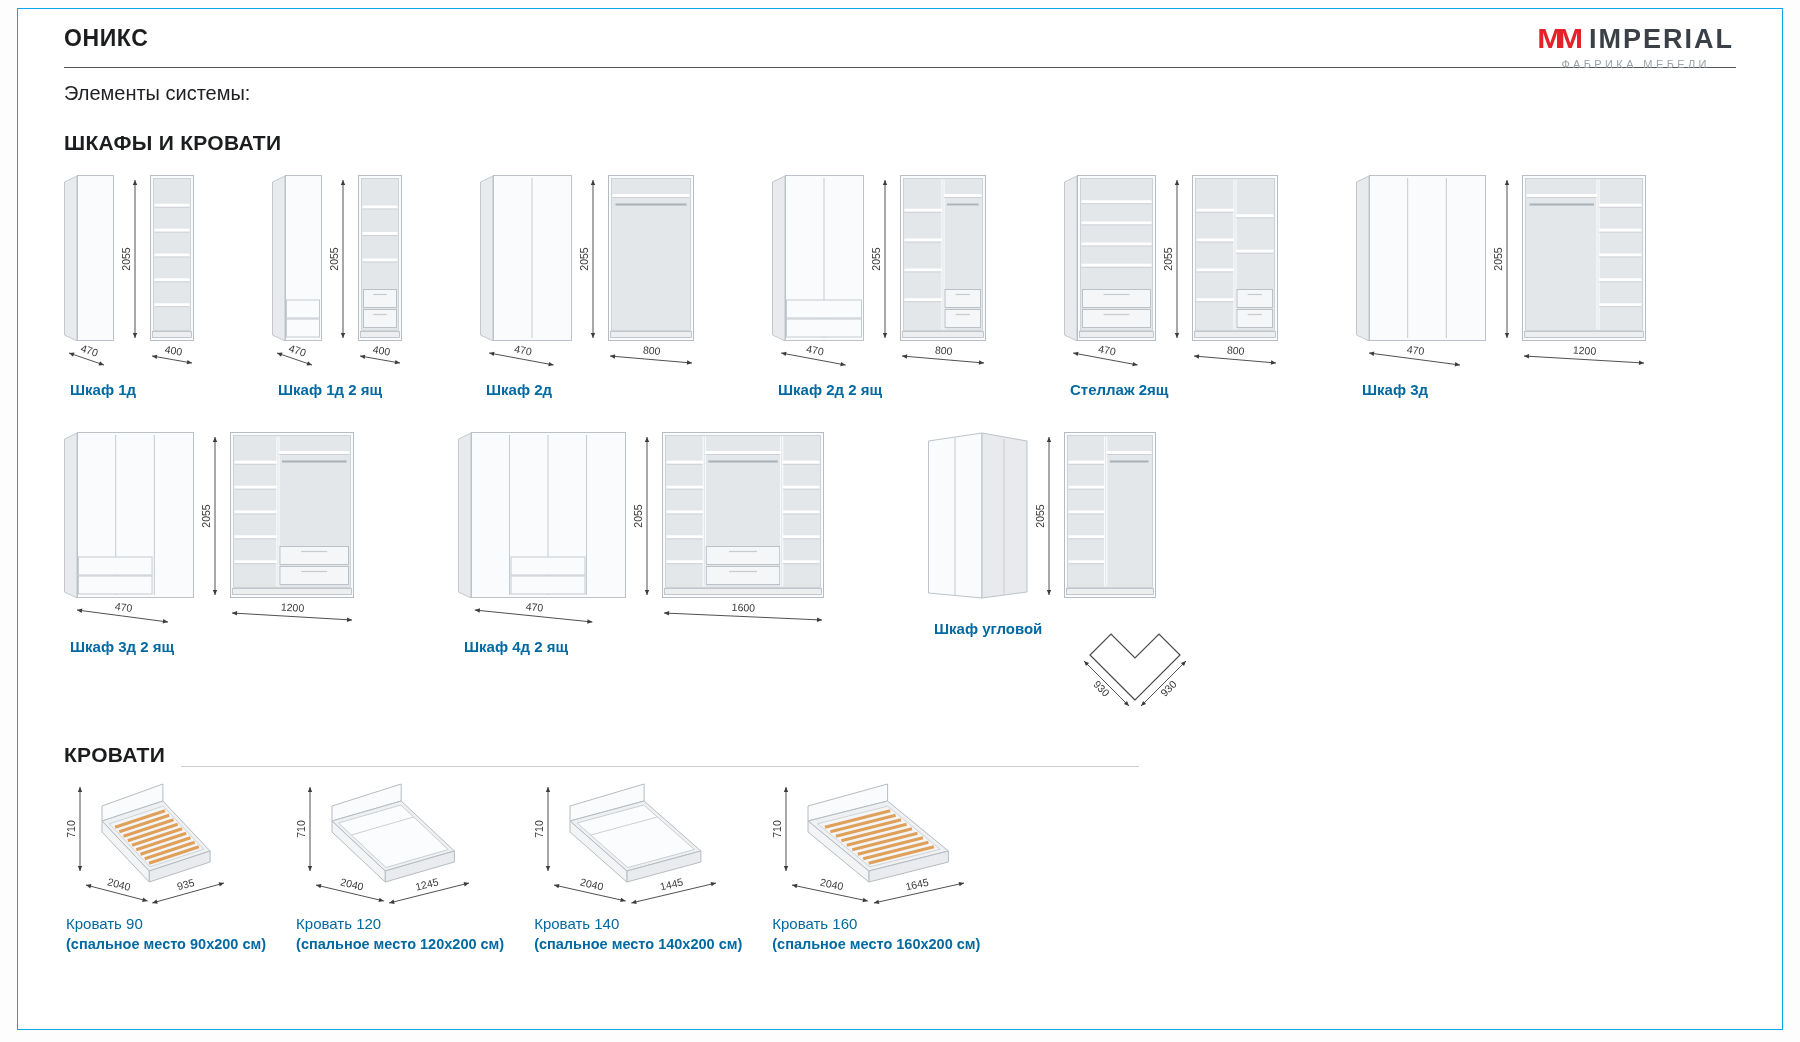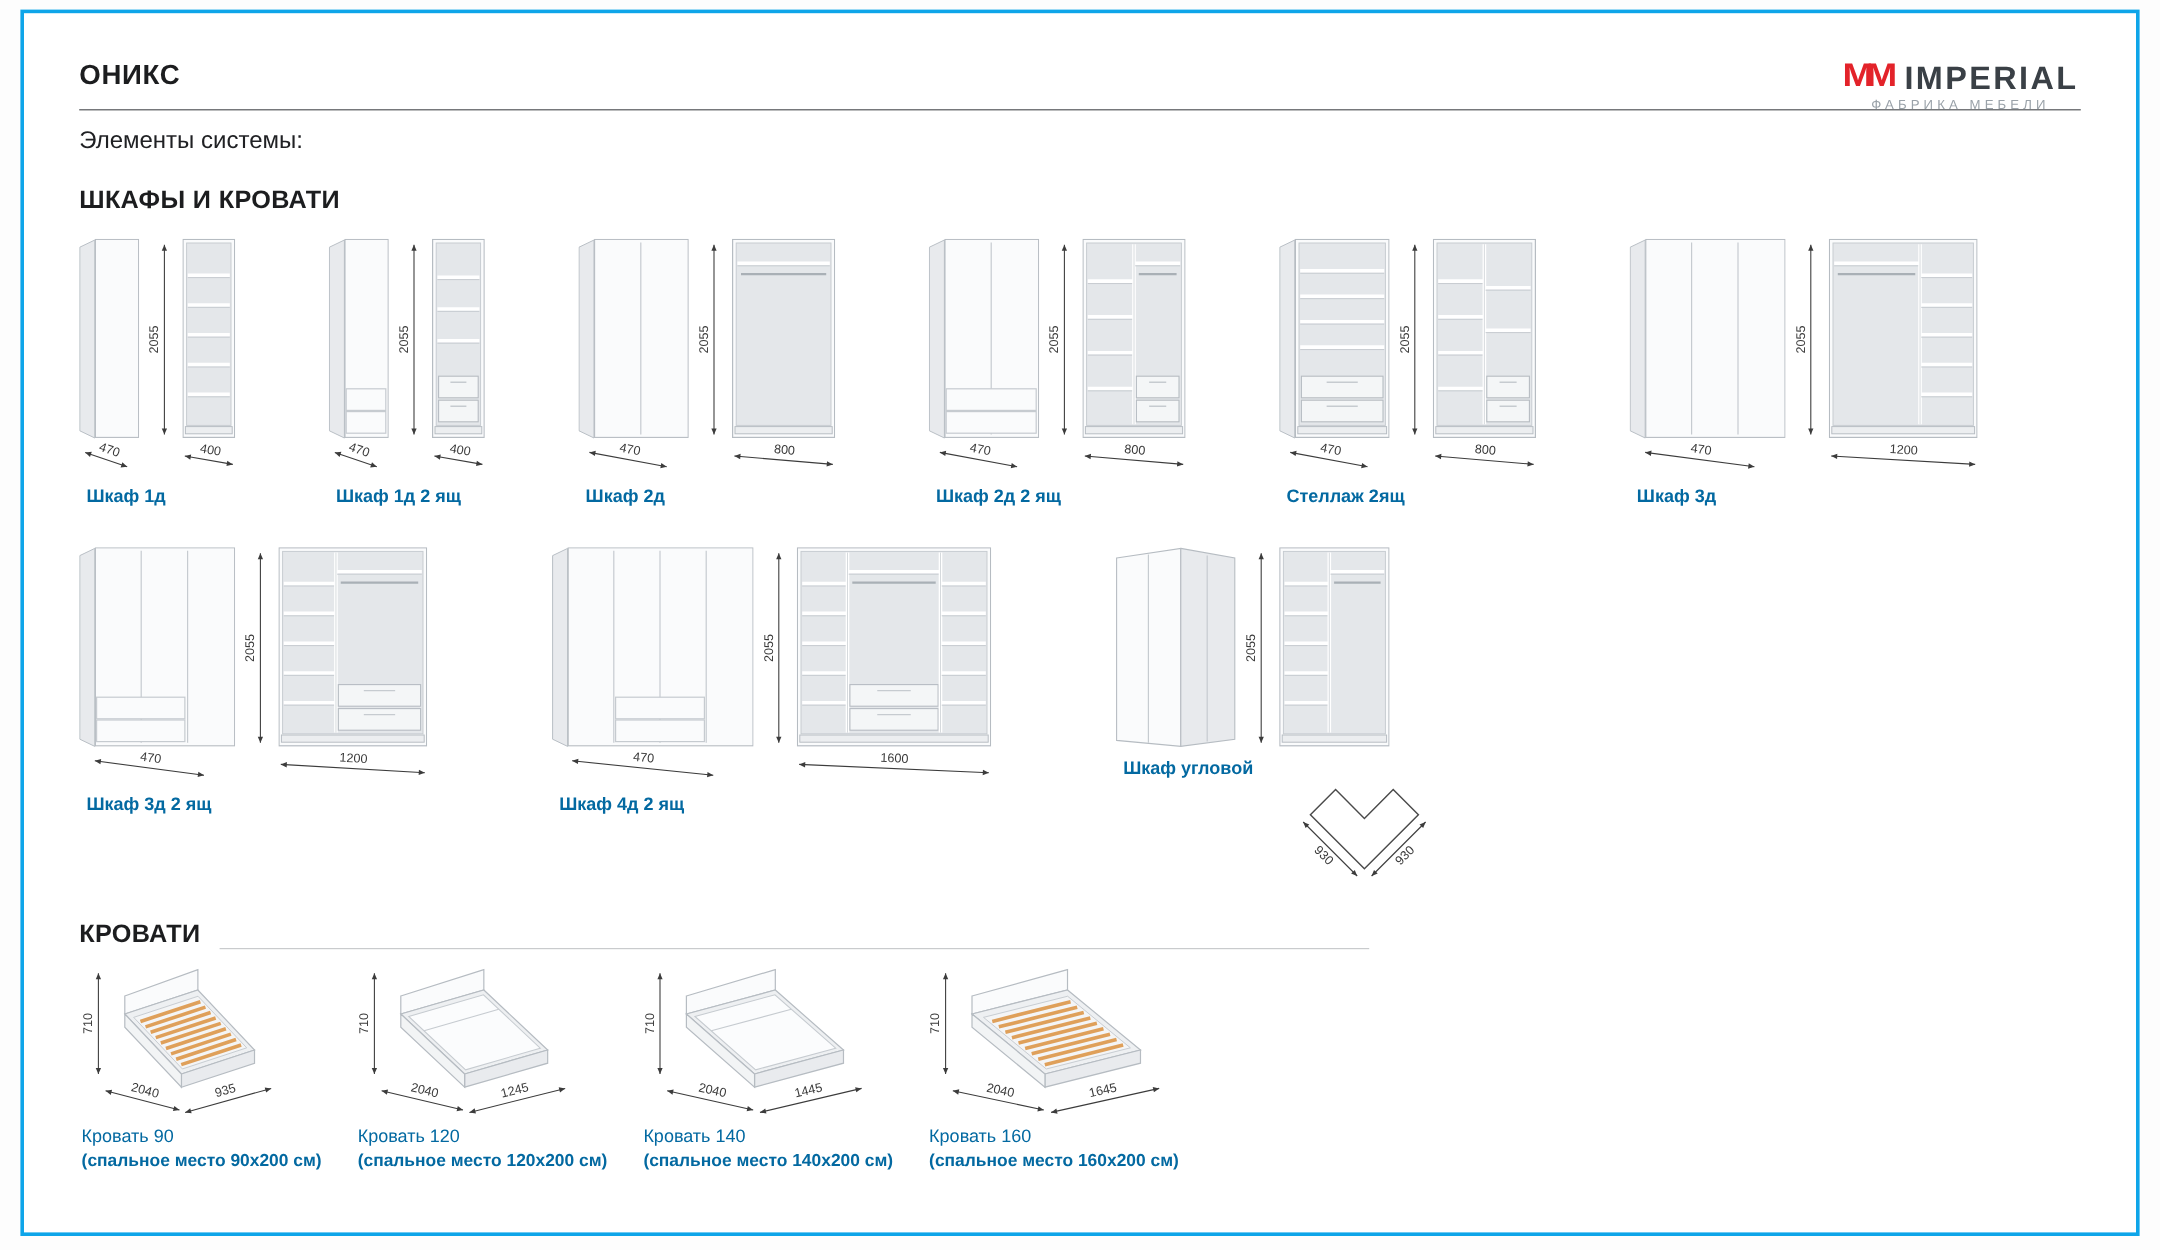--- a/index.html
+++ b/index.html
@@ -1,41 +1,41 @@
 <!DOCTYPE html>
 <html><head>
 <meta charset="utf-8">
 <style>
   *{box-sizing:border-box;margin:0;padding:0}
   html,body{width:1800px;height:1042px;background:#fdfdfd;font-family:"Liberation Sans",sans-serif;color:#1c1d1f;overflow:hidden}
-  .sheet{position:absolute;left:17px;top:8px;right:17px;bottom:12px;border:3px solid #0ea5e9;background:#fff;padding:38px 46px 18px}
+  .sheet{position:absolute;left:17px;top:8px;right:17px;bottom:12px;border:1px solid #0ea5e9;background:#fff;padding:16px 46px 18px}
   header{position:relative}
   h1{font-size:23px;font-weight:700;letter-spacing:.6px}
   .brand{position:absolute;right:2px;top:-4px}
-  .brand-top{display:flex;align-items:flex-end}
+  .brand-top{display:flex;align-items:center}
   .mm{color:#e3232a;font-weight:800;font-size:31px;letter-spacing:-6px;margin-right:12px;display:inline-block;transform:scaleY(.88)}
   .brand-name{font-size:27px;letter-spacing:2px;color:#3a4046;font-weight:600}
   .brand-tag{font-size:11px;letter-spacing:3.4px;color:#9aa2a9;text-align:center;margin-top:1px}
   .rule-full{height:1px;background:#55585b;margin-top:15px}
   .subtitle{font-size:20px;margin-top:14px;color:#202124}
   .sec{font-size:21px;font-weight:700;margin-top:26px;letter-spacing:.3px}
   .sec-line{display:flex;align-items:flex-end;width:1075px;margin-top:25px}
   .sec-line .sec{margin-top:0}
   .hline{flex:1;height:1px;background:#c9cbcd;margin-left:16px}
   .row{display:flex;align-items:flex-start;margin-top:20px}
   #wrow1{gap:78px}
   #wrow2{gap:104px;margin-top:34px}
   #bedsrow{gap:28px;margin-top:16px}
   figure{display:block}
   .w-views{display:flex;align-items:flex-end;gap:8px}
   .w-dims{display:flex;gap:8px;margin-top:2px}
   .w-dims .sp{width:20px;flex:none}
   figcaption{font-size:15px;font-weight:700;margin-top:8px;padding-left:6px;color:#0369a1;white-space:nowrap}
   .corner-bottom{display:flex;gap:26px;align-items:flex-start}
-  .corner-bottom figcaption{margin-top:8px}
+  .corner-bottom figcaption{margin-top:20px}
   .b-item figcaption{padding-left:2px;margin-top:4px}
   .b-name{font-size:15px;font-weight:400}
   .b-sub{font-size:14.5px;font-weight:700;margin-top:4px}
   svg{display:block}
   svg text{font-size:10.5px;fill:#3a3a3a;font-family:"Liberation Sans",sans-serif}
 </style>
 </head>
 <body>
 
 <div class="sheet">

